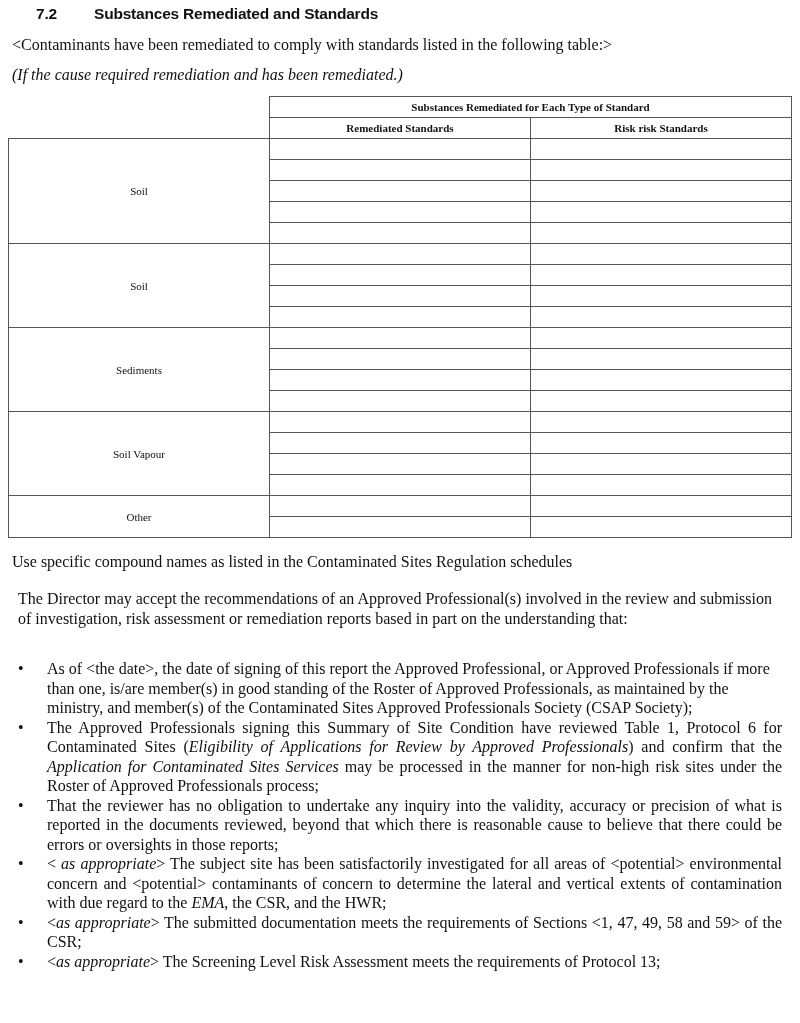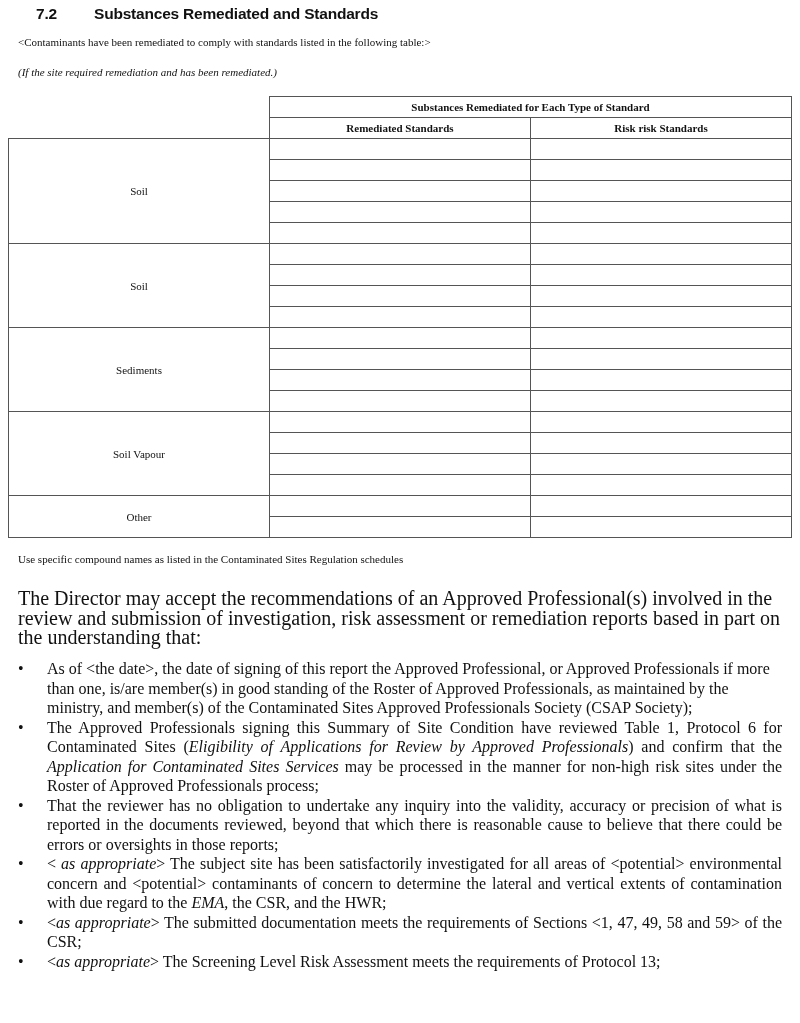--- a/index.html
+++ b/index.html
@@ -7,21 +7,21 @@
       width: 800px; height: 1023px; overflow: hidden; position: relative;
       color: #111111;
       font-family: "Liberation Serif", "DejaVu Serif", serif;
     }
     .heading {
       position: absolute; left: 18px; top: 5px;
       font-family: "Liberation Sans", "DejaVu Sans", sans-serif;
       font-weight: bold; font-size: 15.5px; letter-spacing: -0.2px; margin-left: 18px;
     }
     .heading .num { display: inline-block; width: 58px; }
-    .line { position: absolute; left: 18px; font-size: 11px; white-space: nowrap; }
+    .line { position: absolute; left: 12px; font-size: 16px; white-space: nowrap; }
     .italic { font-style: italic; }
 
     table.subst {
       position: absolute; left: 8px; top: 96px;
       border-collapse: collapse; table-layout: fixed;
       width: 783px;
     }
     table.subst td, table.subst th {
       border: 1.5px solid #555555;
       padding: 0; font-size: 11px;
@@ -31,21 +31,21 @@
     }
     table.subst td.blank-corner { border: none; border-bottom: 1.5px solid #555555; border-right: 1.5px solid #555555; }
     table.subst td.media { text-align: center; vertical-align: middle; }
     table.subst td.cell { height: 20px; }
     col.c0 { width: 261px; }
     col.c1 { width: 261px; }
     col.c2 { width: 261px; }
 
     .para {
       position: absolute; left: 18px; width: 770px;
-      font-size: 20px; line-height: 19.5px;
+      font-size: 16px; line-height: 19.5px;
     }
     ul.bullets {
       position: absolute; left: 0; top: 659px; width: 782px;
       margin: 0; padding: 0; list-style: none;
       font-size: 16px; line-height: 19.5px;
     }
     ul.bullets li {
       position: relative; padding-left: 47px; text-align: justify;
     }
     ul.bullets li .dot {
@@ -54,21 +54,21 @@
     ul.bullets li.ragged { text-align: left; }
   </style>
 </head>
 <body>
 
 <div class="heading">
   <span class="num">7.2</span><span>Substances Remediated and Standards</span>
 </div>
 
 <div class="line" style="top:36px;">&lt;Contaminants have been remediated to comply with standards listed in the following table:&gt;</div>
-<div class="line italic" style="top:66px;">(If the site required remediation and has been remediated.)</div>
+<div class="line italic" style="top:66px;">(If the cause required remediation and has been remediated.)</div>
 
 <table class="subst">
   <colgroup>
       <col class="c0">
       <col class="c1">
       <col class="c2">
     </colgroup>
   <thead>
     <tr>
       <td class="blank-corner" rowspan="2" style="border-top:none;border-left:none;border-bottom:none;"></td>

